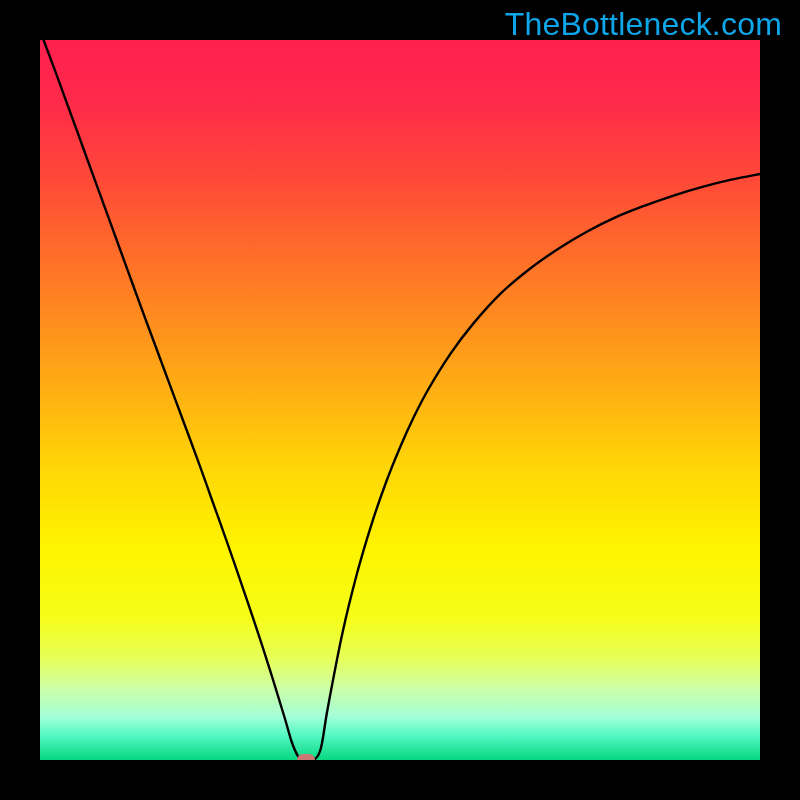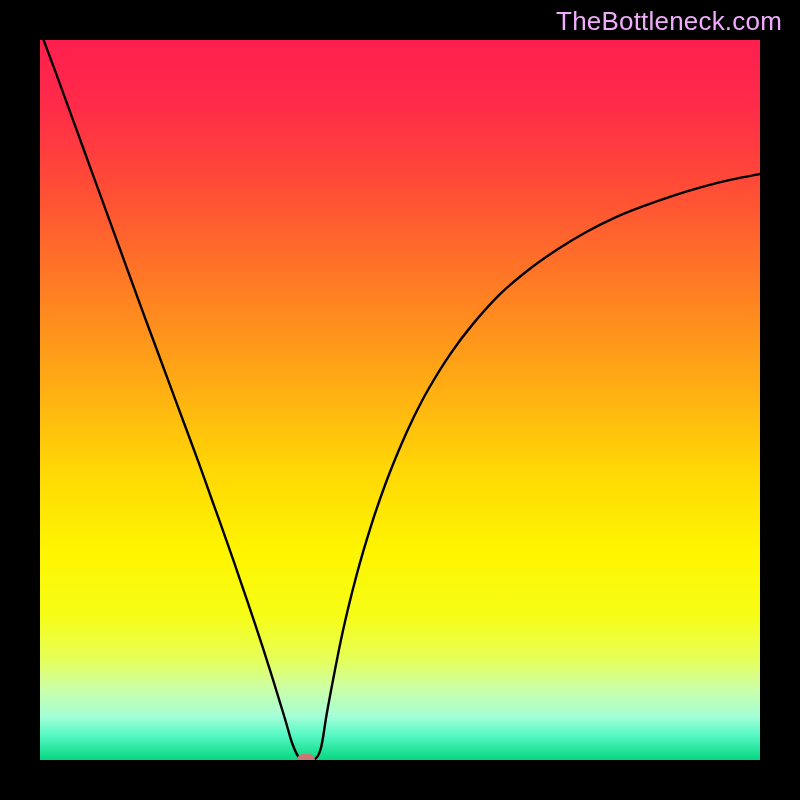--- a/index.html
+++ b/index.html
@@ -24,22 +24,22 @@
     left: 40px;
     top: 40px;
     width: 720px;
     height: 720px;
     overflow: hidden;
   }
   .watermark {
     position: absolute;
     top: 6px;
     right: 18px;
-    color: #f0abfc;
-    font-size: 26px;
+    color: #0ea5e9;
+    font-size: 32px;
     font-weight: 400;
     letter-spacing: 0.2px;
   }
   .marker {
     position: absolute;
     width: 18px;
     height: 12px;
     border-radius: 6px;
     transform: translate(-50%, -50%);
   }

